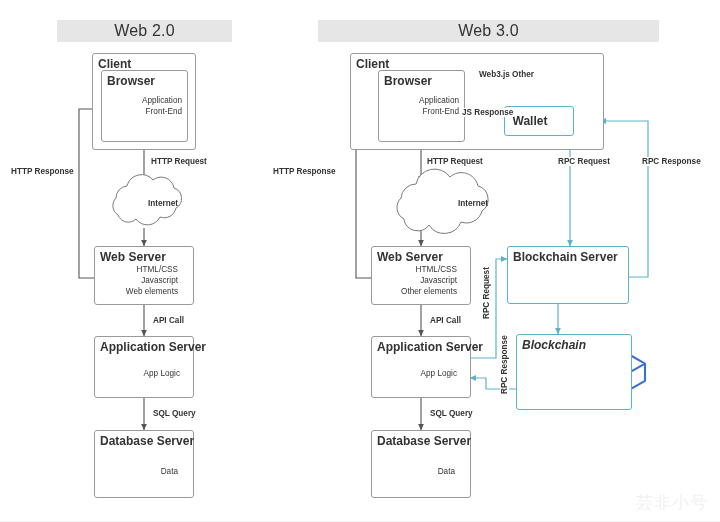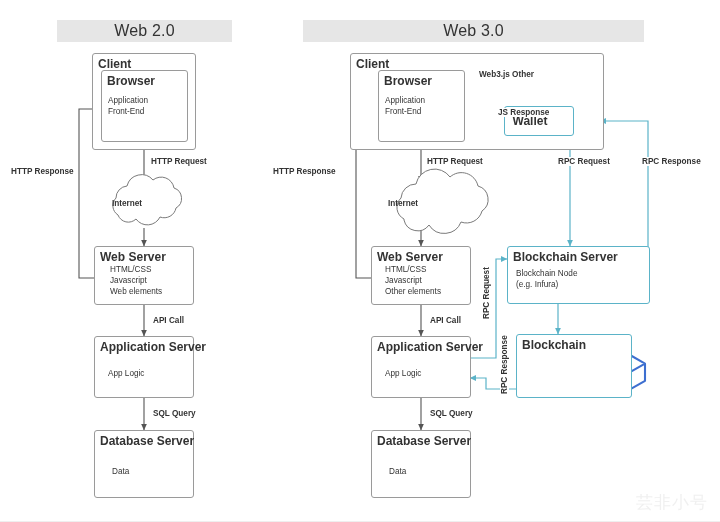--- a/index.html
+++ b/index.html
@@ -40,21 +40,21 @@
     white-space:nowrap;
   }
   .box-label.center{
     left:0;right:0;top:50%;transform:translateY(-50%);
     text-align:center;font-weight:bold;
   }
 
   
   .ctext{
     position:absolute;left:0;right:0;
-    text-align:left;font-size:8.2px;color:#333;line-height:1.35;
+    text-align:right;font-size:8.2px;color:#333;line-height:1.35;
     white-space:pre-line;
   }
 
   
   .elabel{
     position:absolute;
     font-size:8.2px;font-weight:bold;color:#333;
     white-space:nowrap;
     background:#ffffff;
     padding:0 1px;
@@ -225,21 +225,21 @@
       <line x1="561" y1="372" x2="573" y2="372" stroke-width="3.4"></line>
       <line x1="603" y1="372" x2="615" y2="372" stroke-width="3.4"></line>
     </g>
   </svg>
 
   <div class="layer">
 
     <div class="panel-title" style="left:57px;top:20px;width:175px;height:22px;">
       <span>Web 2.0</span>
     </div>
-    <div class="panel-title" style="left:303px;top:20px;width:341px;height:22px;">
+    <div class="panel-title" style="left:318px;top:20px;width:341px;height:22px;">
       <span>Web 3.0</span>
     </div>
 
     <div class="box" style="left:92px;top:53px;width:104px;height:97px;">
       <div class="box-label">Client</div>
     </div>
     <div class="box" style="left:101px;top:70px;width:87px;height:72px;">
       <div class="box-label">Browser</div>
     </div>
     <div class="ctext" style="left:108px;top:95px;width:74px;">Application
@@ -294,32 +294,30 @@
     <div class="box" style="left:371px;top:336px;width:100px;height:62px;">
       <div class="box-label">Application Server</div>
     </div>
     <div class="ctext" style="left:385px;top:368px;width:72px;">App Logic</div>
 
     <div class="box" style="left:371px;top:430px;width:100px;height:68px;">
       <div class="box-label">Database Server</div>
     </div>
     <div class="ctext" style="left:389px;top:466px;width:66px;">Data</div>
 
-    <div class="box teal" style="left:507px;top:246px;width:143px;height:58px;">
+    <div class="box teal" style="left:507px;top:246px;width:122px;height:58px;">
       <div class="box-label">Blockchain Server</div>
     </div>
-    <div class="ctext" style="left:516px;top:268px;width:84px;">Blockchain Node
-(e.g. Infura)</div>
-
-    <div class="box teal" style="left:516px;top:334px;width:116px;height:64px;">
+
+    <div class="box teal" style="left:516px;top:334px;width:116px;height:76px;font-style:italic;">
       <div class="box-label">Blockchain</div>
     </div>
 
     <div class="elabel" style="left:478px;top:70px;">Web3.js Other</div>
-    <div class="elabel" style="left:461px;top:108px;margin-left:36px;">JS Response</div>
+    <div class="elabel" style="left:461px;top:108px;">JS Response</div>
     <div class="elabel" style="left:426px;top:157px;">HTTP Request</div>
     <div class="elabel" style="left:272px;top:167px;">HTTP Response</div>
     <div class="elabel" style="left:557px;top:157px;">RPC Request</div>
     <div class="elabel" style="left:641px;top:157px;">RPC Response</div>
     <div class="elabel vert" style="left:482px;top:320px;">RPC Request</div>
     <div class="elabel vert" style="left:500px;top:395px;">RPC Response</div>
     <div class="elabel" style="left:429px;top:316px;">API Call</div>
     <div class="elabel" style="left:429px;top:409px;">SQL Query</div>
 
     <div class="watermark">芸非小号</div>

